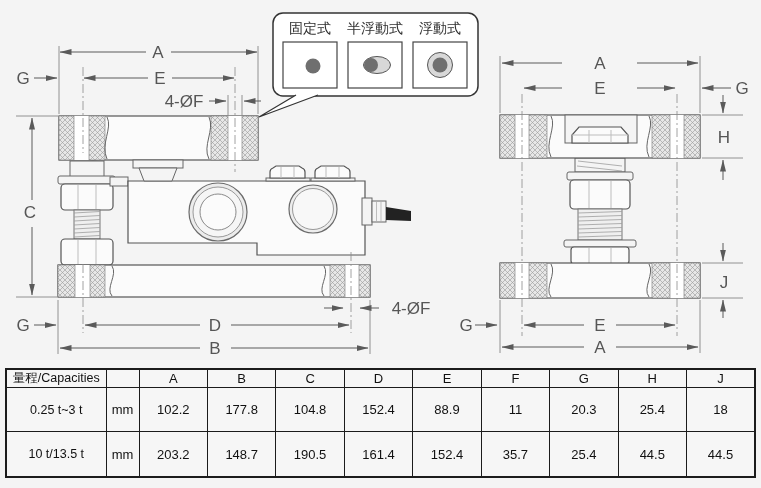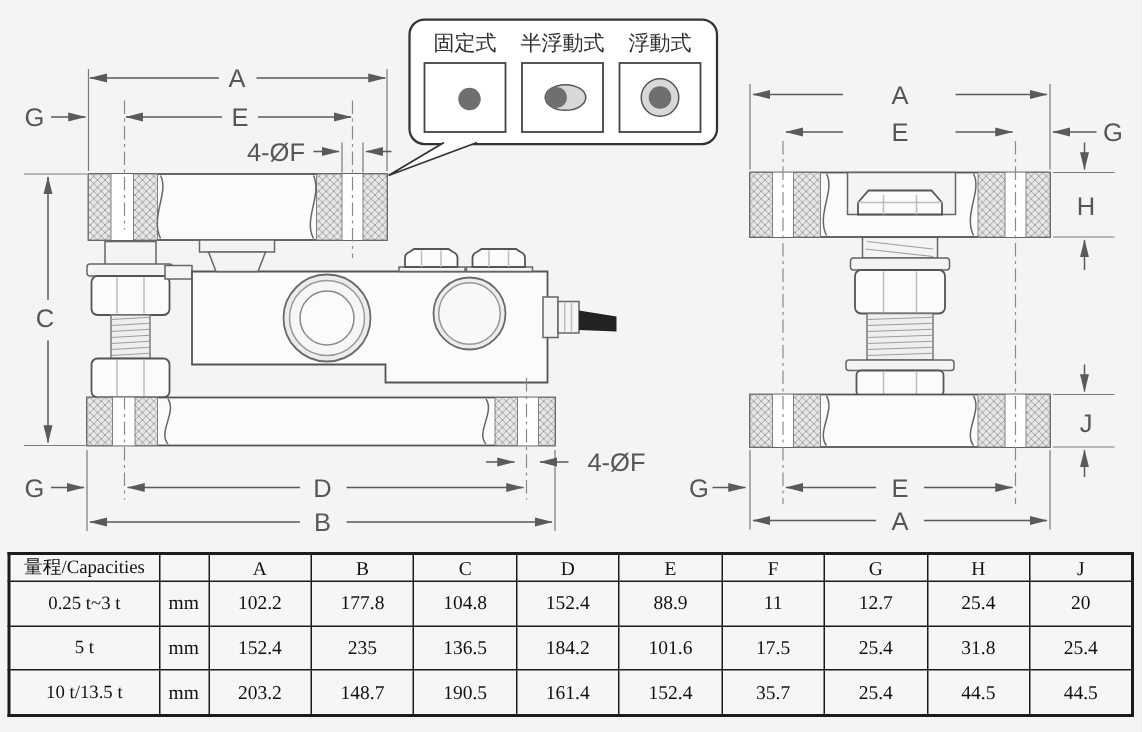--- a/index.html
+++ b/index.html
@@ -10,21 +10,21 @@
   .drawing{position:absolute;left:0;top:0;}
   svg text{fill:#565656;font-size:17px;font-family:"Liberation Sans","DejaVu Sans",sans-serif;}
   svg text.cjk{fill:#2f2f2f;font-size:14px;}
   .tablewrap{position:absolute;left:5px;top:368px;width:751px;height:110px;}
   table.dims{
     width:100%;height:100%;border-collapse:collapse;table-layout:fixed;
     font-size:13px;color:#111;background:#f6f6f6;
   }
   table.dims th,table.dims td{
     border:1px solid #1c1c1c;text-align:center;vertical-align:middle;
-    font-weight:normal;padding:0;white-space:nowrap;overflow:hidden;font-family:Liberation Serif, serif;
+    font-weight:normal;padding:0;white-space:nowrap;overflow:hidden;
   }
   table.dims{border:2px solid #1c1c1c;}
   td.cap,th.cap{font-size:12.5px;}
   .dimline{stroke:#5a5a5a;stroke-width:1;}
   .extline{stroke:#7a7a7a;stroke-width:0.8;}
   .cline{stroke:#8a8a8a;stroke-width:0.8;stroke-dasharray:9 3 2 3;}
   .part{fill:#fbfbfb;stroke:#555;stroke-width:1.2;}
   .part2{fill:#f4f4f4;stroke:#666;stroke-width:1;}
   .facet{stroke:#bdbdbd;stroke-width:1;}
   .thread{stroke:#9d9d9d;stroke-width:0.8;}
@@ -280,36 +280,23 @@
       <tbody>
           <tr>
             <td class="cap">0.25 t~3 t</td>
             <td>mm</td>
             <td>102.2</td>
             <td>177.8</td>
             <td>104.8</td>
             <td>152.4</td>
             <td>88.9</td>
             <td>11</td>
-            <td>12.7</td>
+            <td>20.3</td>
             <td>25.4</td>
-            <td>20</td>
-          </tr>
-          <tr>
-            <td class="cap">5 t</td>
-            <td>mm</td>
-            <td>152.4</td>
-            <td>235</td>
-            <td>136.5</td>
-            <td>184.2</td>
-            <td>101.6</td>
-            <td>17.5</td>
-            <td>25.4</td>
-            <td>31.8</td>
-            <td>25.4</td>
+            <td>18</td>
           </tr>
           <tr>
             <td class="cap">10 t/13.5 t</td>
             <td>mm</td>
             <td>203.2</td>
             <td>148.7</td>
             <td>190.5</td>
             <td>161.4</td>
             <td>152.4</td>
             <td>35.7</td>

